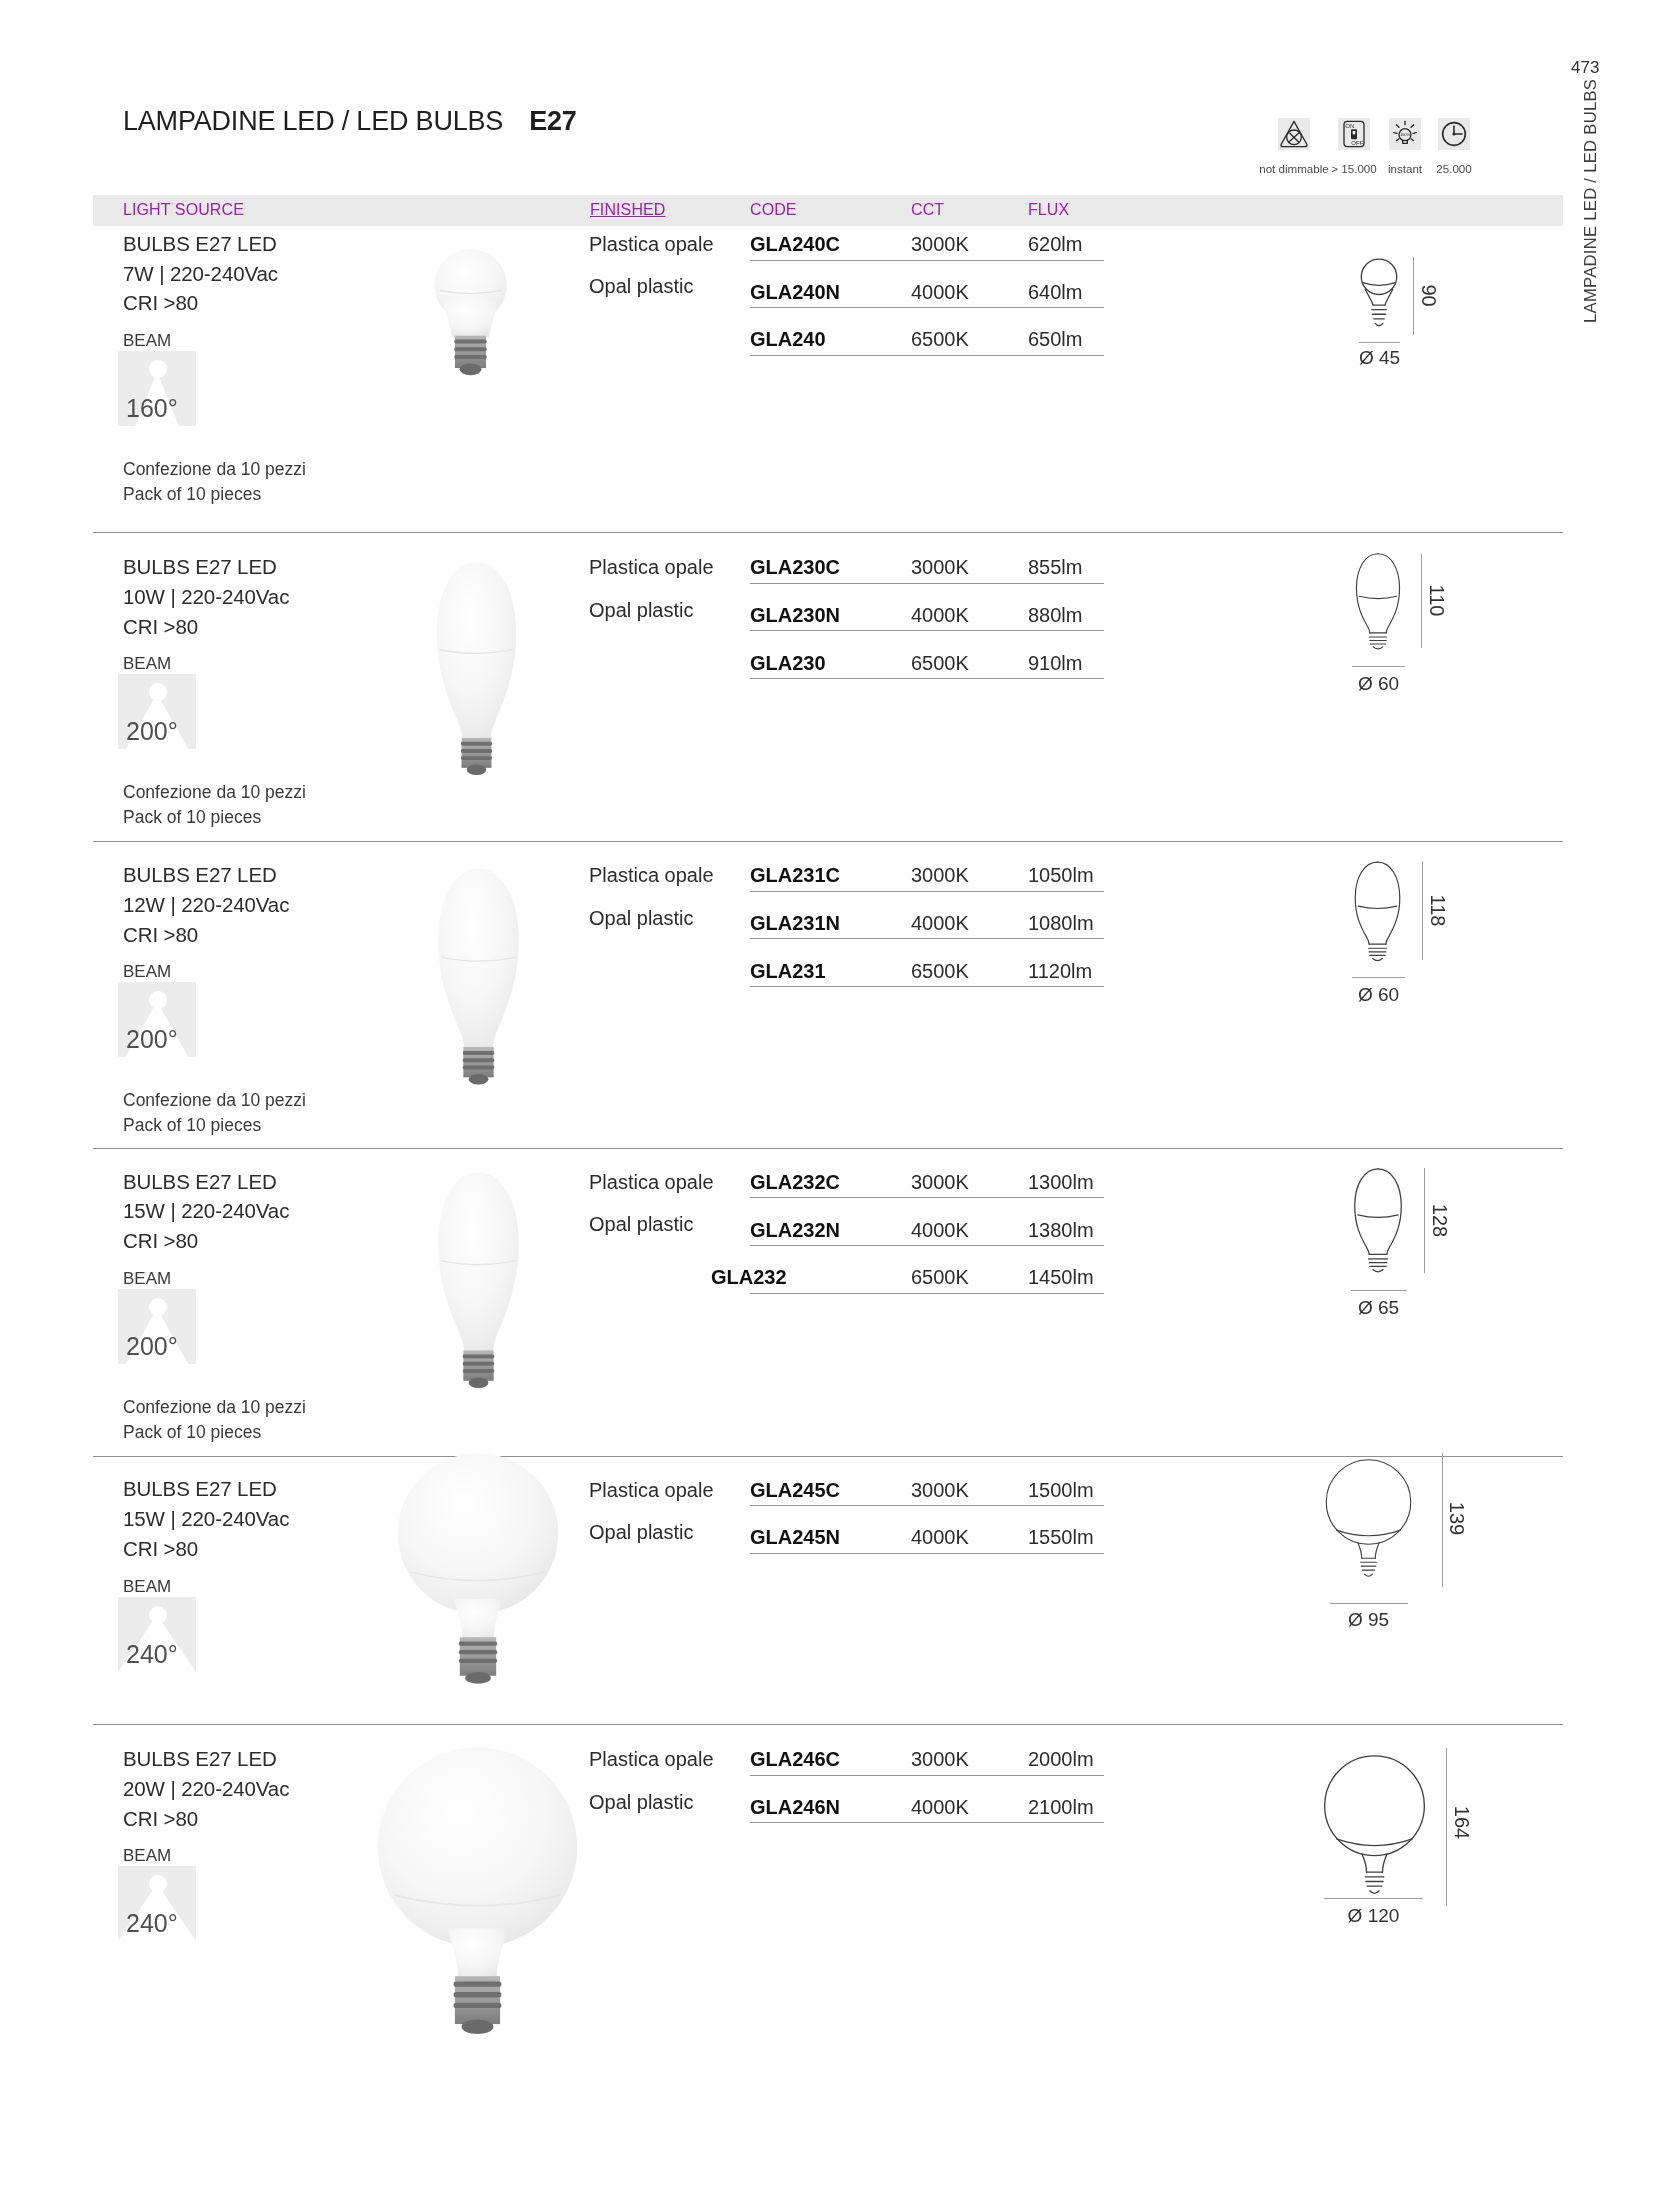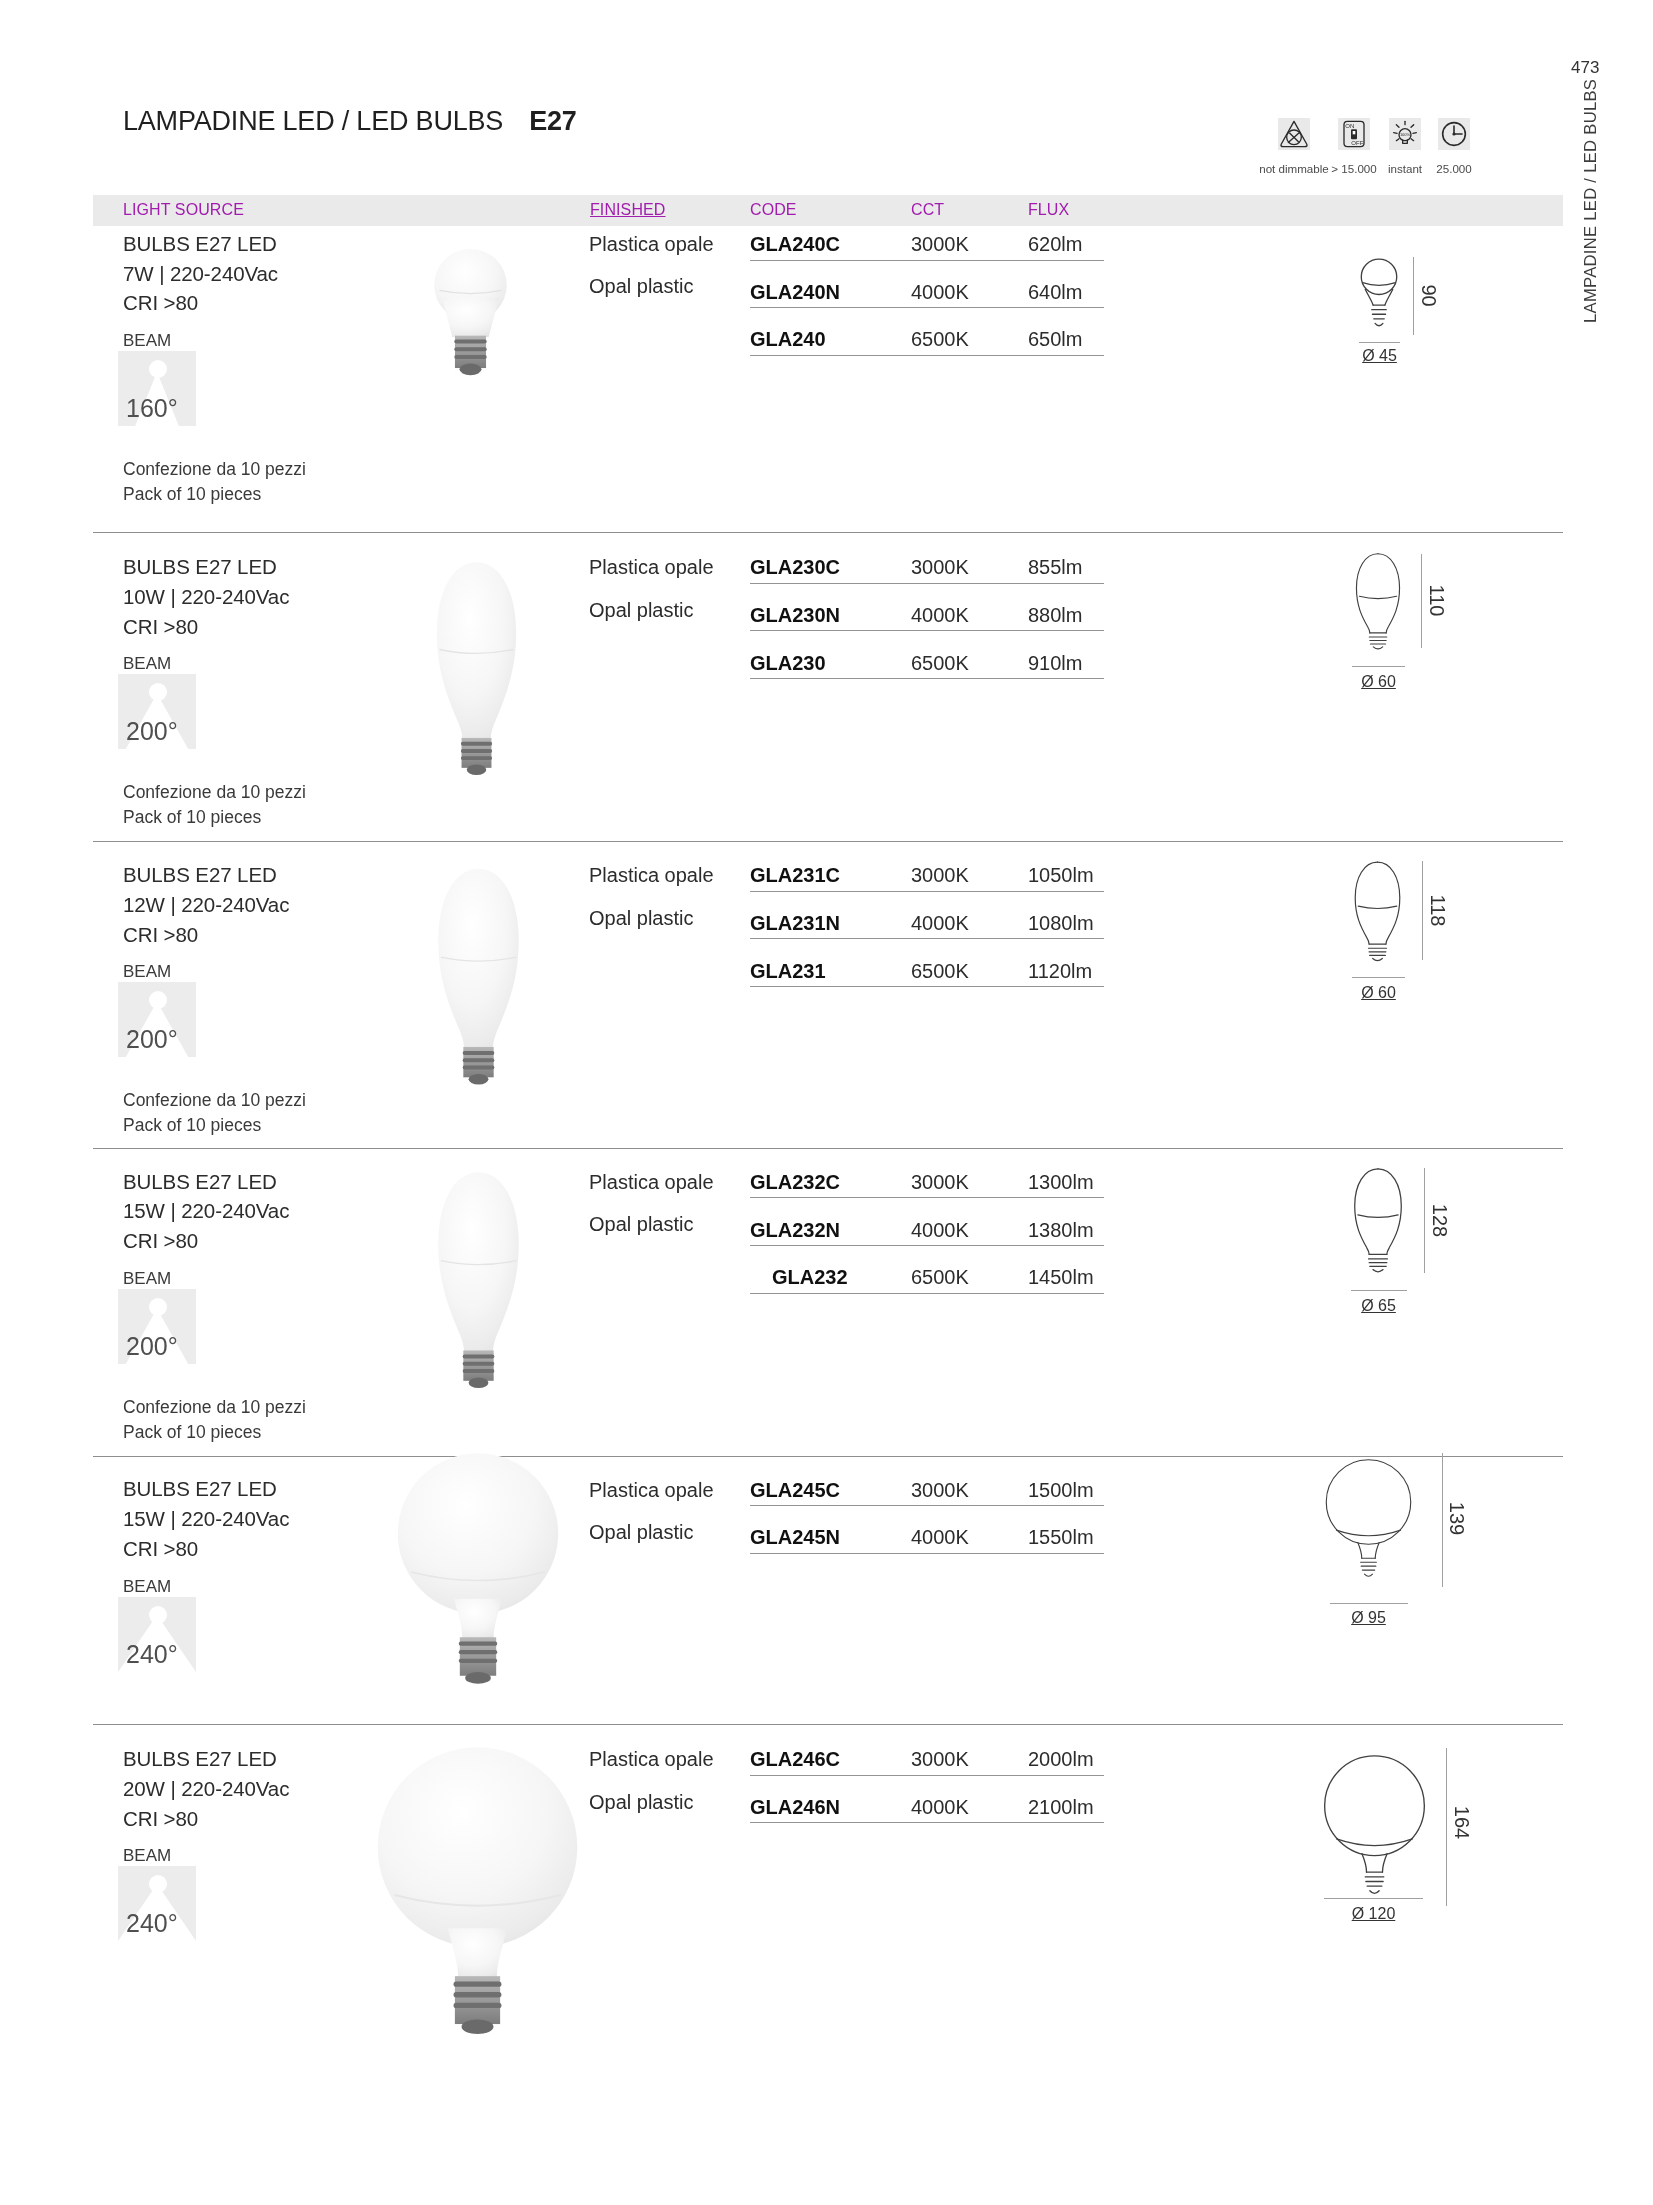--- a/index.html
+++ b/index.html
@@ -31,21 +31,21 @@
   .b-cone{position:absolute;left:0;top:0;width:100%;height:100%;background:#fff;}
   .cone-160{clip-path:polygon(50% 28%,22% 100%,78% 100%);}
   .cone-200{clip-path:polygon(50% 26%,10% 100%,90% 100%);}
   .cone-240{clip-path:polygon(50% 24%,0% 100%,100% 100%);}
   .b-circle{position:absolute;left:30.5px;top:8.6px;width:18px;height:18px;border-radius:50%;background:#fff;}
   .b-angle{position:absolute;left:8px;bottom:3.3px;font-size:25px;color:#4f4f4f;text-align:center;}
   
   .dim-line-v{width:1.3px;background:#a0a0a0;}
   .dim-line-h{height:1.3px;background:#a0a0a0;}
   .dim-h{width:60px;text-align:center;font-size:20px;color:#333;transform:rotate(90deg);white-space:nowrap;}
-  .dim-d{width:99px;text-align:center;font-size:16px;color:#333;white-space:nowrap;text-decoration:underline;}
+  .dim-d{width:99px;text-align:center;font-size:19px;color:#333;white-space:nowrap;}
   svg.outline{stroke:#404040;stroke-width:2;fill:none;stroke-linecap:round;}
   .hidden-defs{position:absolute;width:0;height:0;overflow:hidden;}
 </style>
 </head>
 <body>
 
 <svg class="hidden-defs" aria-hidden="true">
   <defs>
     <radialGradient id="gph" cx="42%" cy="32%" r="78%">
       <stop offset="0%" stop-color="#ffffff"></stop>
@@ -344,21 +344,21 @@
     <div class="abs fin" style="left:589px;top:1213px">Opal plastic</div>
 
     <div class="abs code" style="left:750px;top:1171px">GLA232C</div>
     <div class="abs cct" style="left:911px;top:1171px">3000K</div>
     <div class="abs flux" style="left:1028px;top:1171px">1300lm</div>
     <div class="abs sep" style="left:750px;top:1197px"></div>
     <div class="abs code" style="left:750px;top:1219px">GLA232N</div>
     <div class="abs cct" style="left:911px;top:1219px">4000K</div>
     <div class="abs flux" style="left:1028px;top:1219px">1380lm</div>
     <div class="abs sep" style="left:750px;top:1245px"></div>
-    <div class="abs code" style="left:772px;top:1266px">GLA232</div>
+    <div class="abs code" style="left:711px;top:1266px">GLA232</div>
     <div class="abs cct" style="left:911px;top:1266px">6500K</div>
     <div class="abs flux" style="left:1028px;top:1266px">1450lm</div>
     <div class="abs sep" style="left:750px;top:1293px"></div>
 
     <svg class="abs outline" style="left:1350px;top:1167px" width="56" height="107" viewBox="0 0 84 162">
         <use href="#ol-drop"></use>
       </svg>
     <div class="abs dim-line-v" style="left:1424px;top:1168px;height:105px"></div>
     <div class="abs dim-h" style="left:1409px;top:1209px">128</div>
     <div class="abs dim-line-h" style="left:1351px;top:1290px;width:56px"></div>

